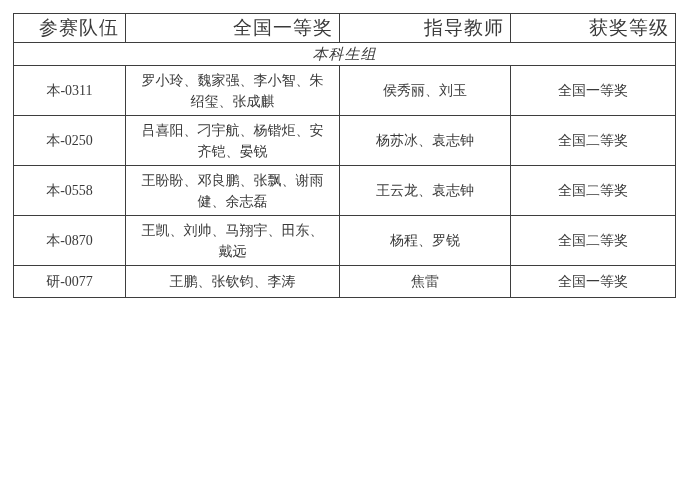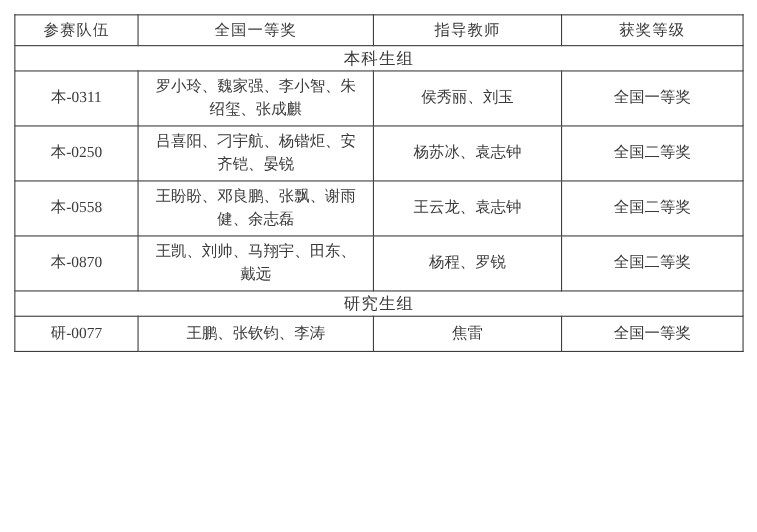--- a/index.html
+++ b/index.html
@@ -30,27 +30,29 @@
     border: 1px solid #3e3e3e;
     text-align: center;
     vertical-align: middle;
     color: #3a3a3a;
     font-weight: normal;
     padding: 1px 6px;
     box-sizing: border-box;
   }
   th {
     height: 28px;
-    font-size: 14px;
+    font-size: 19px;
     letter-spacing: 1px;
+    text-align: right;
   }
   tr.section-row td {
     height: 23px;
     font-size: 15px;
     letter-spacing: 1px;
+    font-style: italic;
   }
   tr.data-row td {
     font-size: 14px;
     line-height: 21px;
   }
   tr.data-row.sec0 td { height: 50px; }
   tr.data-row.sec1 td { height: 32px; }
   td.cell-members { padding: 2px 10px; }
 </style>
 </head>
@@ -101,23 +103,20 @@
     <td class="cell-award">全国二等奖</td>
   </tr>
 
   <tr class="data-row sec0">
     <td class="cell-team">本-0870</td>
     <td class="cell-members">王凯、刘帅、马翔宇、田东、戴远</td>
     <td class="cell-advisors">杨程、罗锐</td>
     <td class="cell-award">全国二等奖</td>
   </tr>
 
-  <tr class="section-row">
-    <td colspan="4">研究生组</td>
-  </tr>
 
   <tr class="data-row sec1">
     <td class="cell-team">研-0077</td>
     <td class="cell-members">王鹏、张钦钧、李涛</td>
     <td class="cell-advisors">焦雷</td>
     <td class="cell-award">全国一等奖</td>
   </tr>
 </tbody>
   </table>
 </div>

